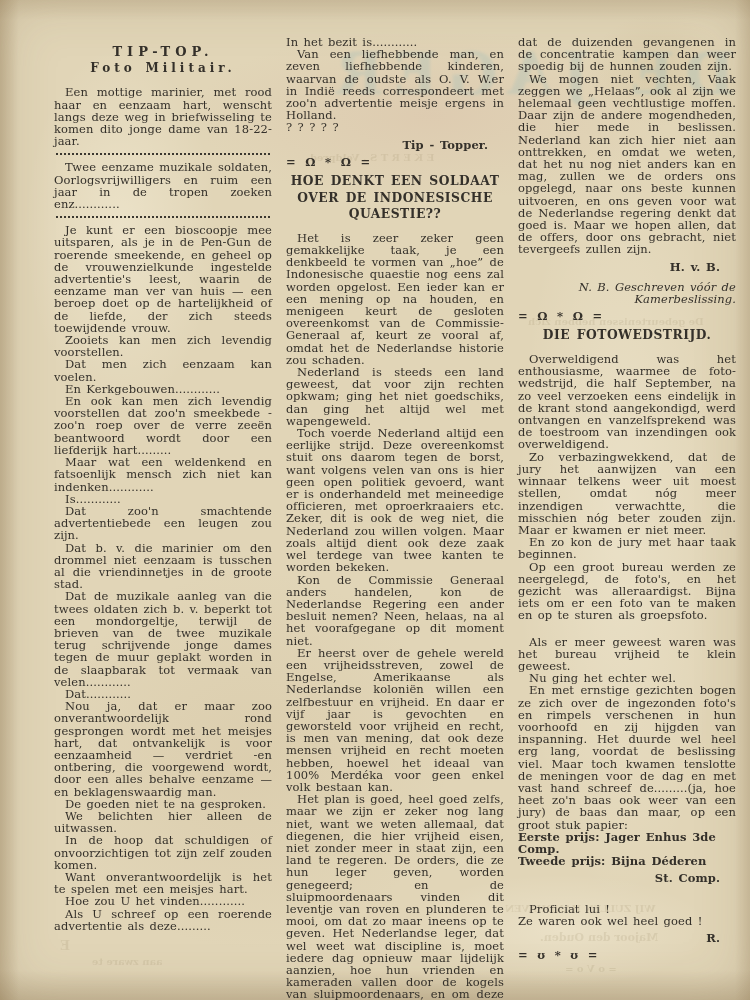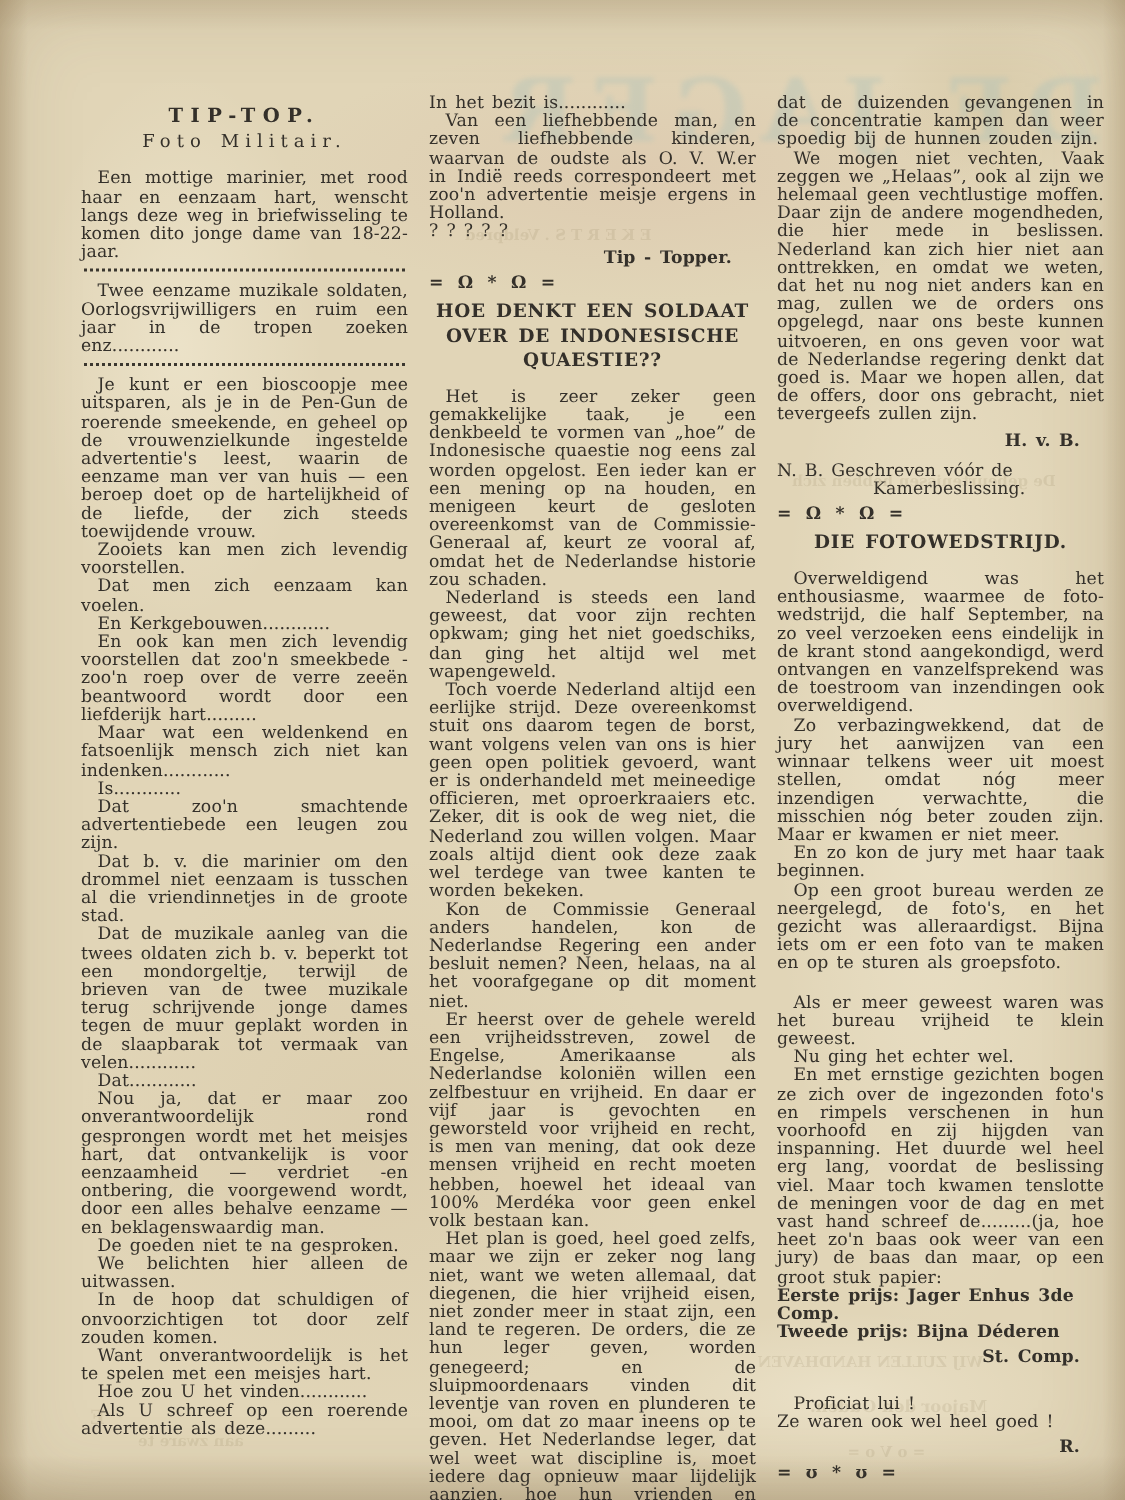--- a/index.html
+++ b/index.html
@@ -23,37 +23,37 @@
   }
   .bleed-layer{position:absolute;inset:0;pointer-events:none;}
   .ghost{position:absolute;transform:scaleX(-1);white-space:nowrap;
          color:#8d7d58;opacity:.15;filter:blur(.4px);font-weight:bold;}
   .ghost-masthead{
     position:absolute;left:295px;top:40px;width:440px;
     transform:scaleX(-1);
     font-size:58px;font-weight:bold;letter-spacing:10px;
     color:#b4c4b8;opacity:.45;filter:blur(1.6px);white-space:nowrap;
   }
-  .content{position:absolute;inset:0;padding:62px 10px 0 54px;display:flex;gap:14px;}
+  .content{position:absolute;inset:0;padding:36px 10px 0 54px;display:flex;gap:14px;}
   .col{flex:0 0 218px;width:218px;font-size:11.5px;line-height:12.2px;
        text-align:justify;word-spacing:1.6px;letter-spacing:.1px;}
   .b-p{text-indent:11px;}
   .b-pflush{text-indent:0;}
   .b-title{text-align:center;font-weight:bold;font-size:13px;letter-spacing:5px;
            margin:10px 0 4px;text-indent:0;}
-  .b-subtitle{text-align:center;font-weight:normal;font-size:12px;letter-spacing:4px;
+  .b-subtitle{text-align:center;font-weight:bold;font-size:12px;letter-spacing:4px;
               margin:0 0 12px;text-indent:0;}
   .b-heading{text-align:center;font-weight:bold;font-size:12.3px;letter-spacing:.5px;
              margin:0 0 9px;text-indent:0;line-height:1.35;word-spacing:2px;}
   .b-dots{height:6px;border-bottom:2px dotted #3b372f;margin:0 2px 6px;}
   .b-sig{text-align:right;font-weight:bold;padding-right:16px;margin:5px 0 4px;text-indent:0;}
   .b-orn{text-align:left;font-weight:bold;letter-spacing:2px;margin:5px 0;text-indent:0;}
   .b-line{text-indent:11px;text-align:left;}
   .b-boldline{font-weight:bold;text-align:left;text-indent:0;}
-  .b-nb{padding-left:64px;text-indent:-64px;margin-top:8px;text-align:left;}
+  .b-nb{padding-left:64px;text-indent:-64px;margin-top:8px;text-align:right;font-style:italic;}
   .b-gap{height:14px;}
 </style>
 </head>
 <body>
 
 <div class="page">
   <div class="bleed-layer">
     <div class="ghost-masthead">DE JAGER</div>
   <div class="ghost" style="left: 310px; top: 152px; font-size: 10px;">E K E R T S .   Veldpred</div>
       <div class="ghost" style="left: 528px; top: 316px; font-size: 10px;">De gebeurtenissen hebben zich</div>
@@ -78,21 +78,21 @@
         <div class="b-p">En ook kan men zich levendig voorstellen dat zoo'n smeekbede -zoo'n roep over de verre zeeën beantwoord wordt door een liefderijk hart.........</div>
         <div class="b-p">Maar wat een weldenkend en fatsoenlijk mensch zich niet kan indenken............</div>
         <div class="b-p">Is............</div>
         <div class="b-p">Dat zoo'n smachtende advertentiebede een leugen zou zijn.</div>
         <div class="b-p">Dat b. v. die marinier om den drommel niet eenzaam is tusschen al die vriendinnetjes in de groote stad.</div>
         <div class="b-p">Dat de muzikale aanleg van die twees oldaten zich b. v. beperkt tot een mondorgeltje, terwijl de brieven van de twee muzikale terug schrijvende jonge dames tegen de muur geplakt worden in de slaapbarak tot vermaak van velen............</div>
         <div class="b-p">Dat............</div>
         <div class="b-p">Nou ja, dat er maar zoo onverantwoordelijk rond gesprongen wordt met het meisjes hart, dat ontvankelijk is voor eenzaamheid — verdriet -en ontbering, die voorgewend wordt, door een alles behalve eenzame — en beklagenswaardig man.</div>
         <div class="b-p">De goeden niet te na gesproken.</div>
         <div class="b-p">We belichten hier alleen de uitwassen.</div>
-        <div class="b-p">In de hoop dat schuldigen of onvoorzichtigen tot door zelf zouden komen.</div>
+        <div class="b-p">In de hoop dat schuldigen of onvoorzichtigen tot zijn zelf zouden komen.</div>
         <div class="b-p">Want onverantwoordelijk is het te spelen met een meisjes hart.</div>
         <div class="b-p">Hoe zou U het vinden............</div>
         <div class="b-p">Als U schreef op een roerende advertentie als deze.........</div>
       </div>
     <div class="col">
         <div class="b-pflush">In het bezit is............</div>
         <div class="b-p">Van een liefhebbende man, en zeven liefhebbende kinderen, waarvan de oudste als O. V. W.er in Indië reeds correspondeert met zoo'n advertentie meisje ergens in Holland.</div>
         <div class="b-pflush">? ? ? ? ?</div>
         <div class="b-sig">Tip - Topper.</div>
         <div class="b-orn">= Ω * Ω =</div>

